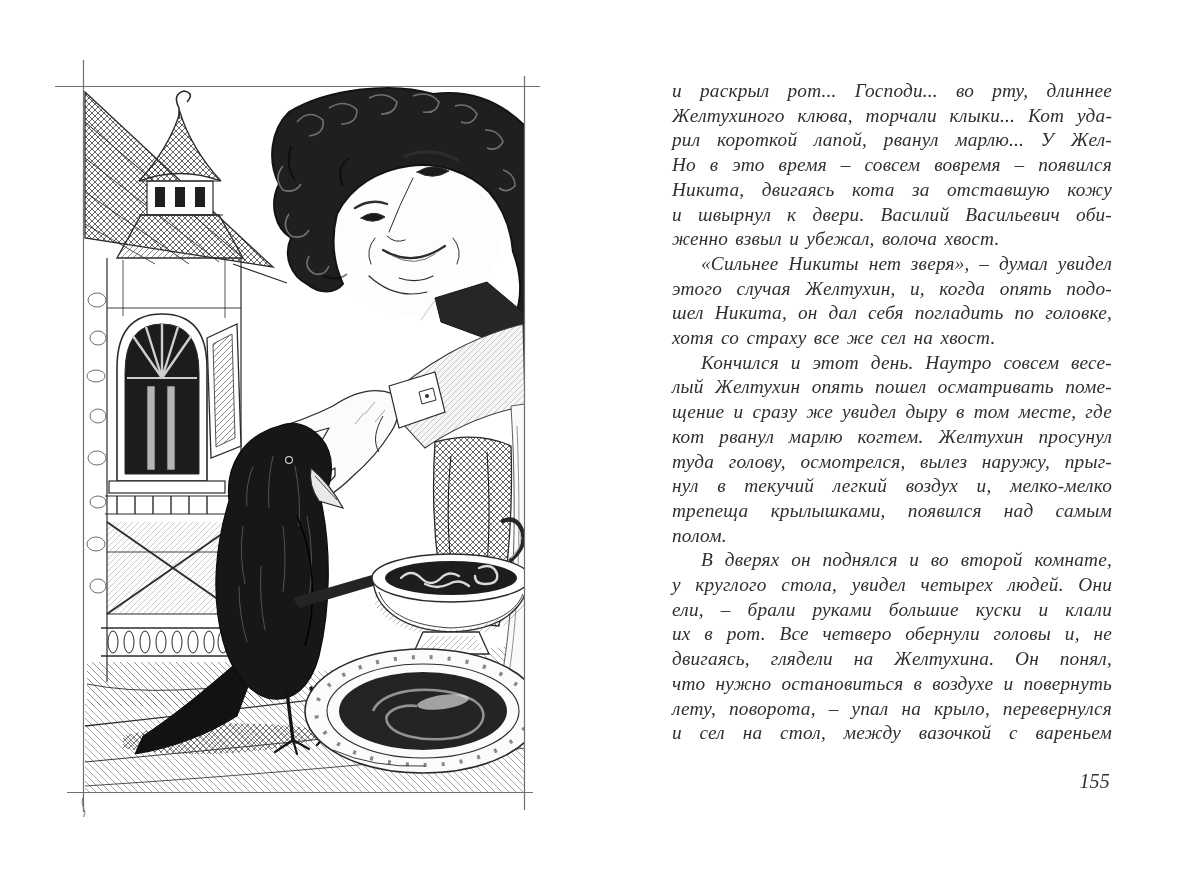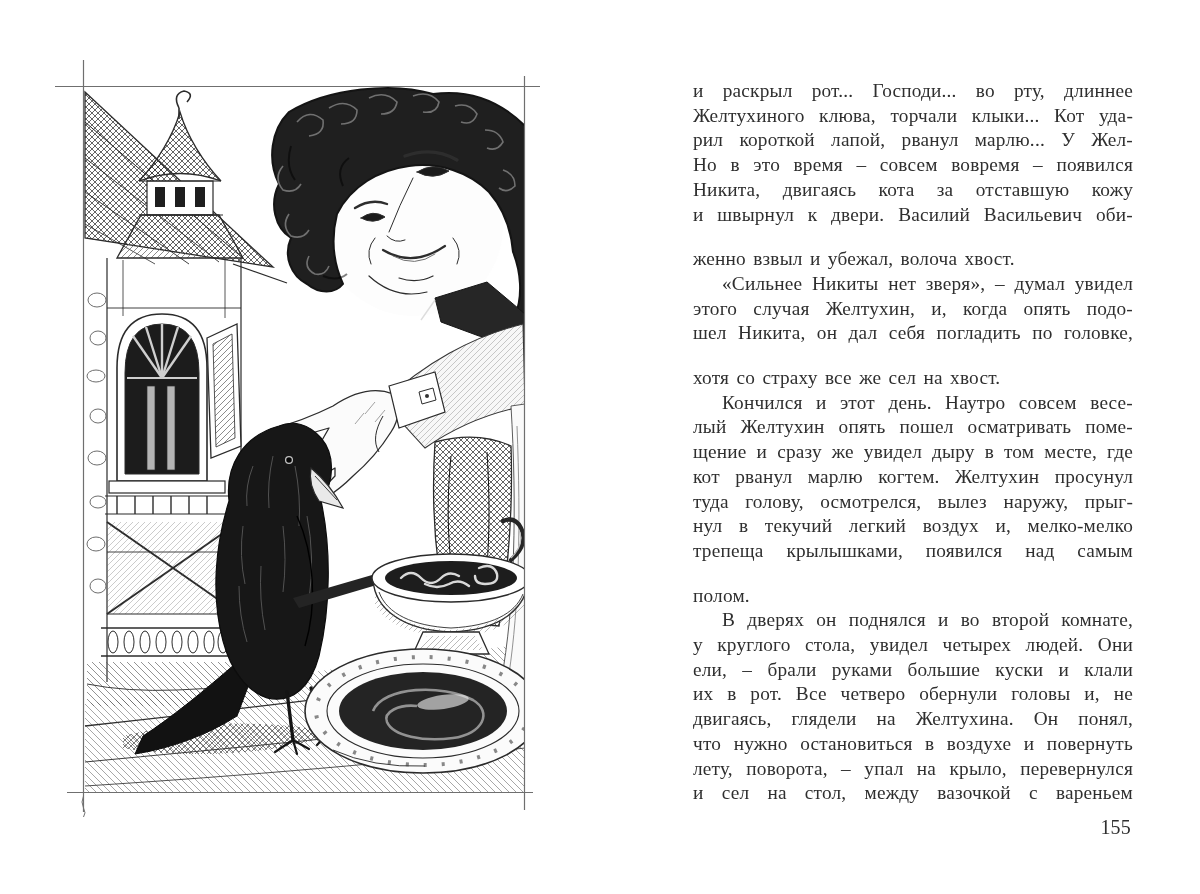--- a/index.html
+++ b/index.html
@@ -5,29 +5,30 @@
   html,body{margin:0;padding:0;}
   body{
     width:1200px;height:894px;position:relative;overflow:hidden;
     background:#ffffff;
     font-family:"Liberation Serif", serif;
   }
   .page{position:absolute;inset:0;}
   .illustration{position:absolute;left:83px;top:86px;width:442px;height:707px;}
   .illustration svg{overflow:visible;display:block;}
   .text-col{
-    position:absolute;left:693px;top:79px;width:440px;
+    position:absolute;left:672px;top:79px;width:440px;
     color:#2f2f2f;font-size:19.3px;line-height:24.7px;
     letter-spacing:0.2px;
+    font-style:italic;
   }
   .line{text-align:justify;text-align-last:justify;}
   .line.indent{text-indent:29px;}
-  .line.last{text-align-last:left;word-spacing:0.12em;margin-top:20px;}
+  .line.last{text-align-last:left;word-spacing:0.12em;}
   .page-num{
-    margin-top:9px;text-align:right;font-size:20px;padding-right:2px;
+    margin-top:23px;text-align:right;font-size:20px;padding-right:2px;
     color:#2f2f2f;
   }
 </style>
 </head>
 <body>
 
 <div class="page">
 
   <div class="illustration">
   <svg width="442" height="707" viewBox="0 0 442 707">

